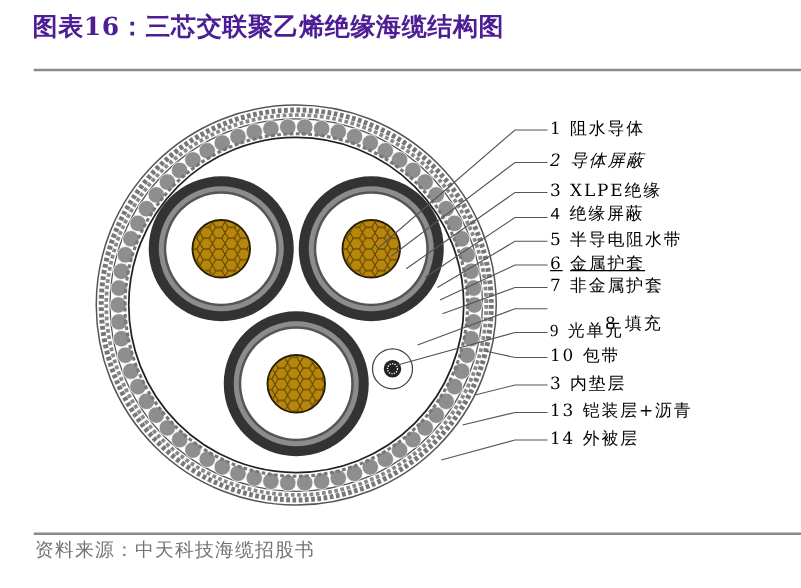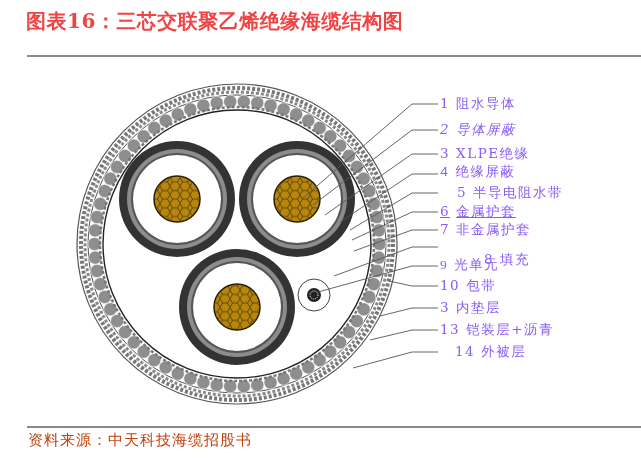--- a/index.html
+++ b/index.html
@@ -1,27 +1,27 @@
 <!DOCTYPE html>
 <html><head>
 <meta charset="utf-8">
 <style>
   html, body { margin: 0; padding: 0; background: #ffffff; }
   body { width: 641px; height: 470px; position: relative; overflow: hidden;
          font-family: "DejaVu Serif", "Liberation Serif", serif; }
   .title { position: absolute; left: 26px; top: 8px; font-size: 20px; font-weight: bold;
-           color: #ef4444; letter-spacing: 0.5px; white-space: nowrap;
+           color: #4c1d95; letter-spacing: 0.5px; white-space: nowrap;
            font-family: "DejaVu Serif", serif; }
   .rule { position: absolute; left: 27px; width: 614px; height: 2px; background: #8a8a8a; }
   .rule.top { top: 55px; }
   .rule.bottom { top: 426px; }
-  .source { position: absolute; left: 28px; top: 431px; font-size: 15px; color: #c2410c;
+  .source { position: absolute; left: 28px; top: 431px; font-size: 15px; color: #737373;
             white-space: nowrap; letter-spacing: 1px; }
   svg.diagram { position: absolute; left: 0; top: 0; }
-  .label { position: absolute; left: 440px; font-size: 13.5px; color: #8b5cf6; white-space: nowrap;
+  .label { position: absolute; left: 440px; font-size: 13.5px; color: #000000; white-space: nowrap;
            line-height: 16px; letter-spacing: 1.5px; }
   .label .num { margin-right: 6px; }
 </style>
 </head>
 <body>
 
 <div class="title">图表16：三芯交联聚乙烯绝缘海缆结构图</div>
 <div class="rule top"></div>
 
 <svg class="diagram" width="641" height="470" viewBox="0 0 641 470">
@@ -158,25 +158,25 @@
     <polyline points="370,340 412,330 438,330"></polyline>
     <polyline points="353,368 412,352 438,352"></polyline>
   </g>
 </svg>
 
 <div id="labels">
     <div class="label" style="top: 95px;"><span class="num">1</span><span>阻水导体</span></div>
     <div class="label" style="top: 121px; font-style: italic;"><span class="num">2</span><span>导体屏蔽</span></div>
     <div class="label" style="top: 145px;"><span class="num">3</span><span>XLPE绝缘</span></div>
     <div class="label" style="top: 165px; font-family: Liberation Mono, monospace;"><span class="num">4</span><span>绝缘屏蔽</span></div>
-    <div class="label" style="top: 184px; margin-left: 17px;"><span class="num">5</span><span>半导电阻水带</span></div>
+    <div class="label" style="top: 184px;"><span class="num">5</span><span>半导电阻水带</span></div>
     <div class="label" style="top: 203px; text-decoration: underline;"><span class="num">6</span><span>金属护套</span></div>
     <div class="label" style="top: 221px;"><span class="num">7</span><span>非金属护套</span></div>
     <div class="label" style="top: 251px; margin-left: 44px;"><span class="num">8</span><span>填充</span></div>
     <div class="label" style="top: 257px; font-family: Liberation Serif, serif;"><span class="num">9</span><span>光单元</span></div>
     <div class="label" style="top: 277px;"><span class="num">10</span><span>包带</span></div>
     <div class="label" style="top: 299px;"><span class="num">3</span><span>内垫层</span></div>
     <div class="label" style="top: 321px;"><span class="num">13</span><span>铠装层+沥青</span></div>
-    <div class="label" style="top: 343px; margin-left: 15px;"><span class="num">14</span><span>外被层</span></div>
+    <div class="label" style="top: 343px;"><span class="num">14</span><span>外被层</span></div>
   </div>
 
 <div class="rule bottom"></div>
 <div class="source">资料来源：中天科技海缆招股书</div>
 
 </body></html>

